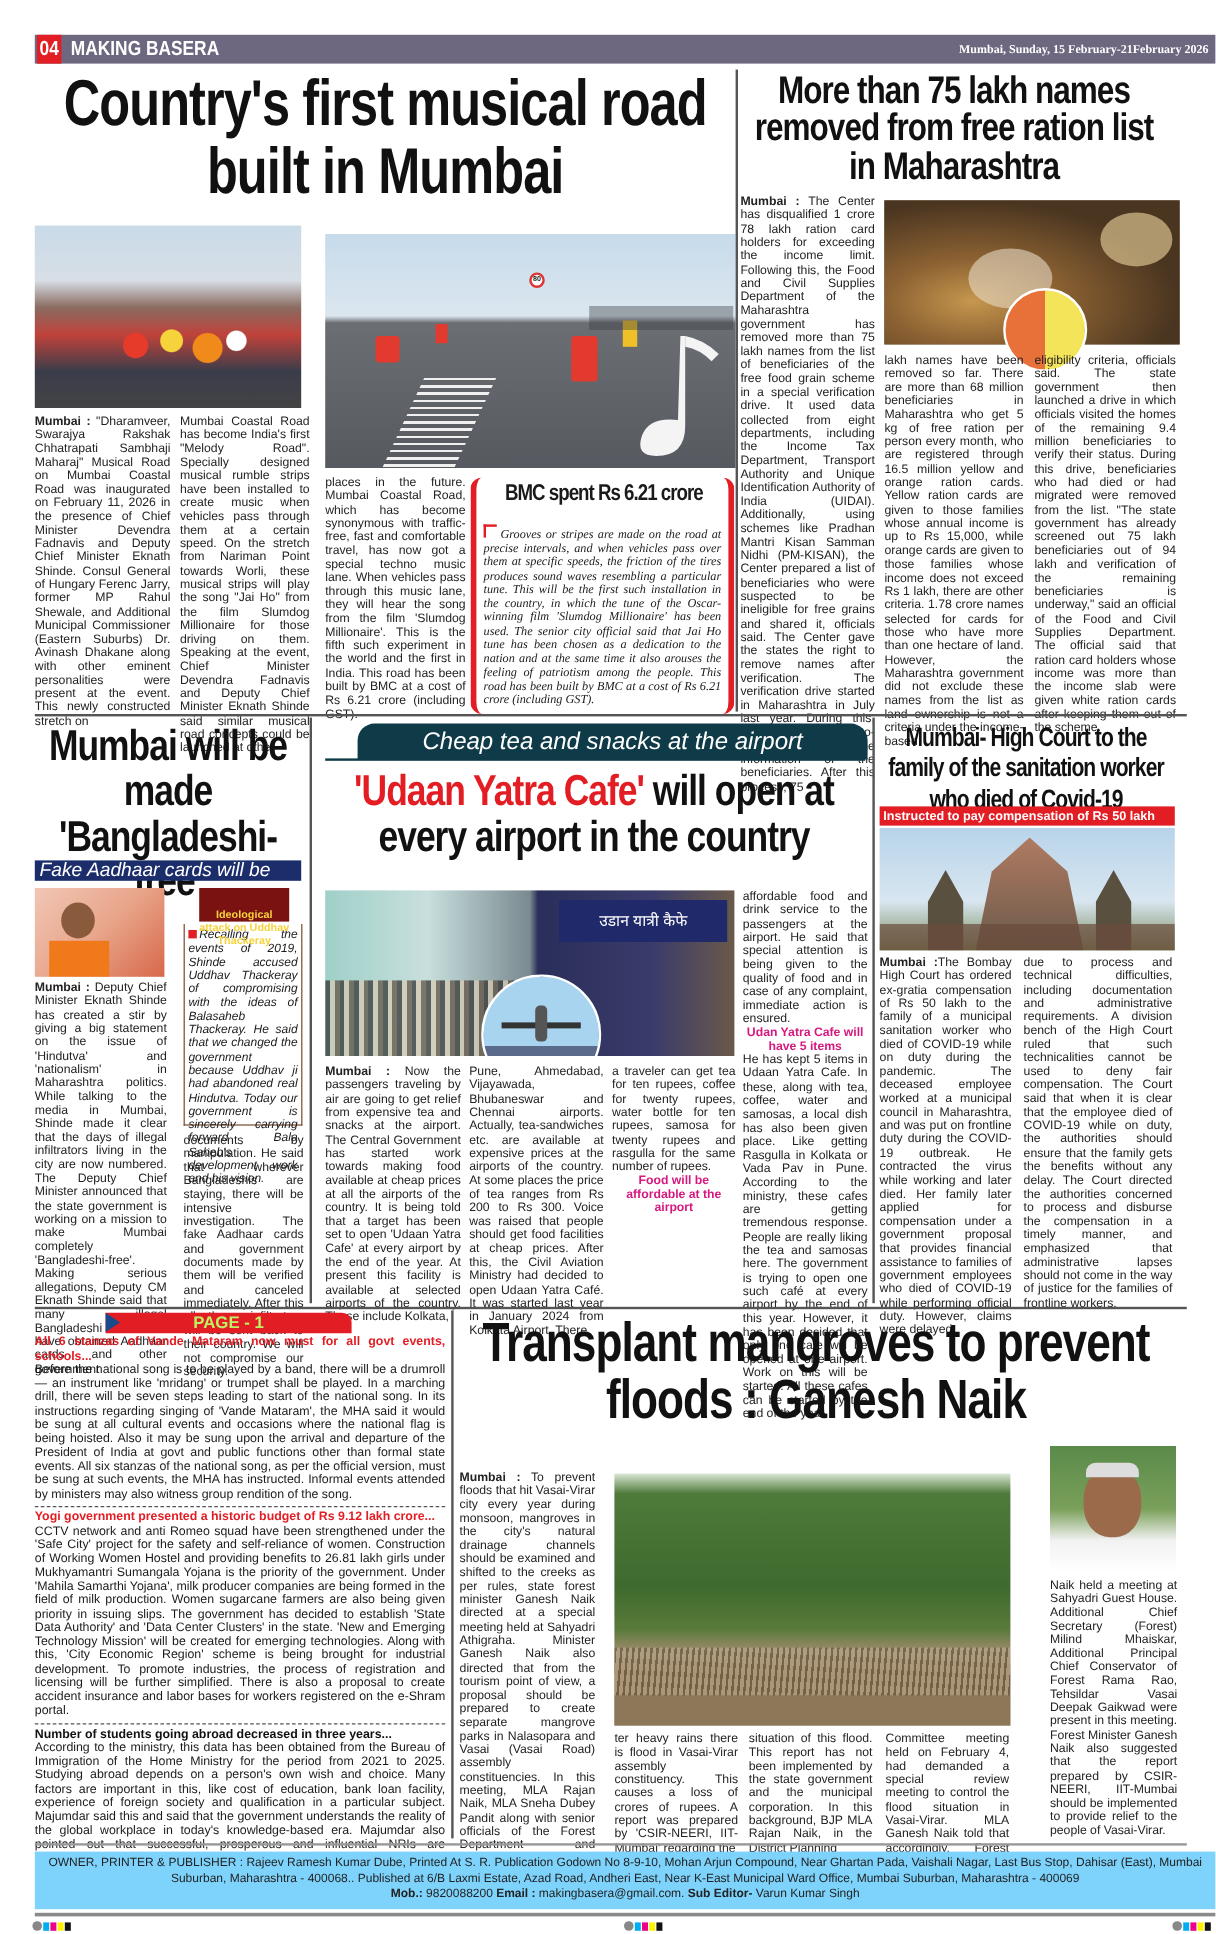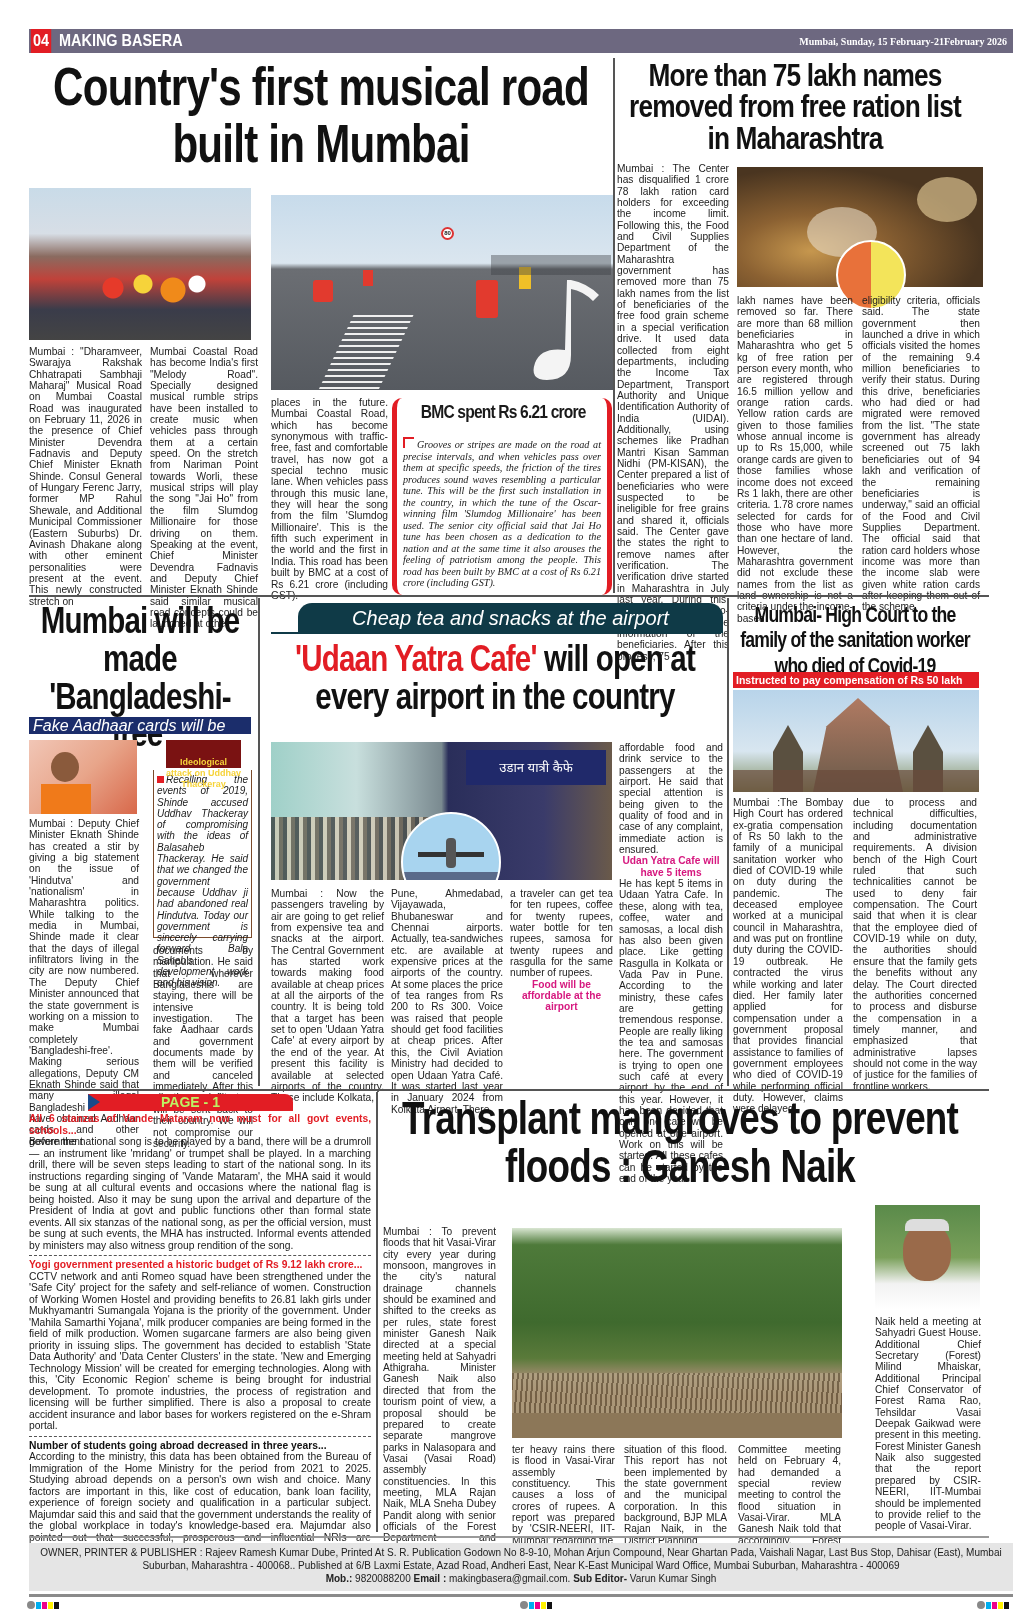--- a/index.html
+++ b/index.html
@@ -4,26 +4,26 @@
 <style>
 *{box-sizing:border-box;margin:0;padding:0}
 body{width:1013px;height:1612px;background:#fff;font-family:"Liberation Sans",sans-serif;color:#1a1a1a;position:relative;overflow:hidden}
 .abs{position:absolute}
 .hdr{left:29px;top:29px;width:984px;height:24px;background:#6d6880;display:flex;align-items:center}
 .pgno{background:#e21d24;color:#fff;font-weight:bold;font-size:17px;height:24px;width:24px;display:flex;align-items:center;justify-content:center;font-family:"Liberation Sans",sans-serif;transform:scaleX(.85)}
 .brand{color:#fff;font-weight:bold;font-size:17px;margin-left:6px;letter-spacing:0;transform:scaleX(.85);transform-origin:left}
 .hdrdate{margin-left:auto;color:#fff;font-family:"Liberation Serif",serif;font-size:10px;font-weight:bold;margin-right:6px}
 .head{font-family:"Liberation Sans",sans-serif;font-weight:bold;color:#111;text-align:center;line-height:.98;letter-spacing:-1px}
 .txt{font-size:10.2px;line-height:11.35px;text-align:justify;hyphens:auto;color:#222}
-.txt b{font-weight:normal}
+.txt b{font-weight:bold}
 .img{border-radius:0;overflow:hidden}
 .vrule{background:#555;width:1.5px}
 .hrule{background:#555;height:1.5px}
 .ital{font-family:"Liberation Serif",serif;font-style:italic}
-.footer{left:29px;top:1543px;width:984px;height:48px;background:#e5e5e5;font-size:10px;line-height:13px;text-align:center;padding-top:3px;color:#222}
+.footer{left:29px;top:1543px;width:984px;height:48px;background:#7dd3fc;font-size:10px;line-height:13px;text-align:center;padding-top:3px;color:#222}
 .regmark{width:36px;height:10px;display:flex;gap:1px;align-items:center}
 .regmark span{display:inline-block;width:5px;height:7px}
 </style>
 </head>
 <body>
 
 <div class="abs hdr">
   <div class="pgno">04</div>
   <div class="brand">MAKING BASERA</div>
   <div class="hdrdate">Mumbai, Sunday, 15 February-21February 2026</div>

